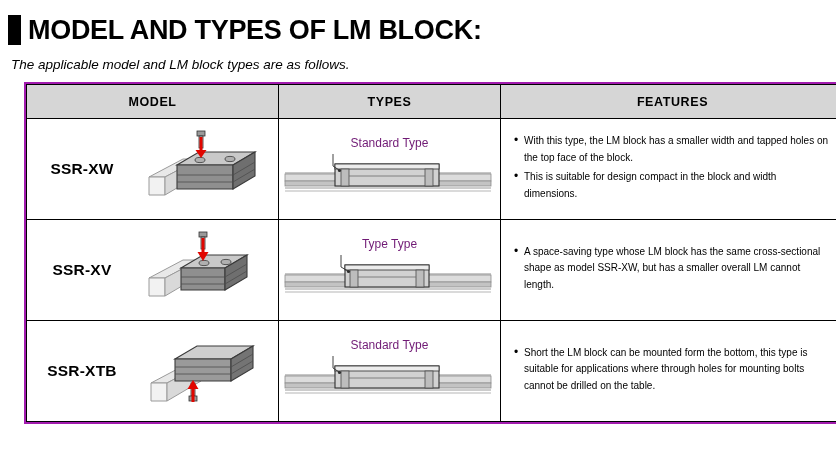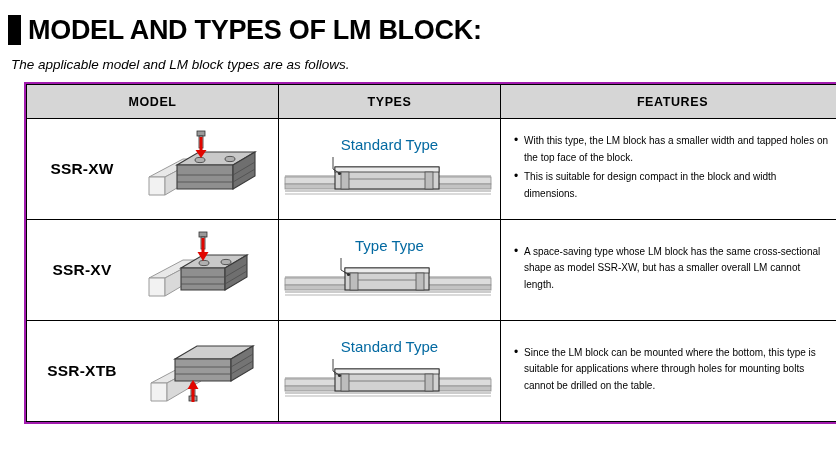--- a/index.html
+++ b/index.html
@@ -100,23 +100,23 @@
     height: 100px;
     position: relative;
   }
 
   .type-cell {
     position: relative;
     height: 100px;
   }
   .type-label {
     text-align: center;
-    font-size: 15px;
+    font-size: 12px;
     padding-top: 17px;
-    color: #0369a1;
+    color: #701a75;
   }
   .type-art {
     position: relative;
     height: 52px;
     margin-top: 2px;
   }
 
   .feat-cell {
     padding: 10px 12px 10px 13px;
     font-size: 10px;
@@ -342,21 +342,21 @@
                   <rect x="146" y="17" width="8" height="17" fill="#bdbdbd" stroke="#4a4a4a" stroke-width="0.8"></rect>
                   <line x1="70" y1="24" x2="146" y2="24" stroke="#6b6b6b" stroke-width="0.8"></line>
                   <path d="M54 2 L54 14 L60 18" fill="none" stroke="#2e2e2e" stroke-width="0.9"></path>
                   <circle cx="60.5" cy="18.5" r="1.6" fill="#2e2e2e"></circle>
                 </svg>
               </div>
             </div>
           </td>
           <td class="feat-cell">
             <ul class="feat-list">
-              <li>Since the LM block can be mounted where the bottom, this type is suitable for applications where through holes for mounting bolts cannot be drilled on the table.</li>
+              <li>Short the LM block can be mounted form the bottom, this type is suitable for applications where through holes for mounting bolts cannot be drilled on the table.</li>
             </ul>
           </td>
         </tr>
 
       </tbody>
     </table>
   </div>
 </div>
 
 </body></html>

